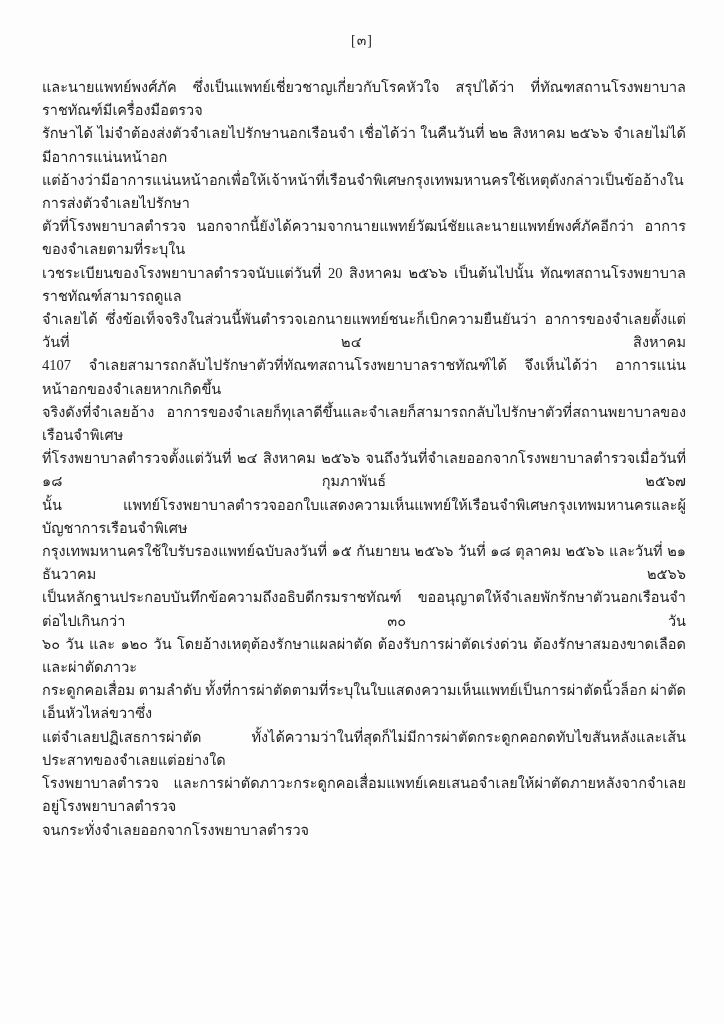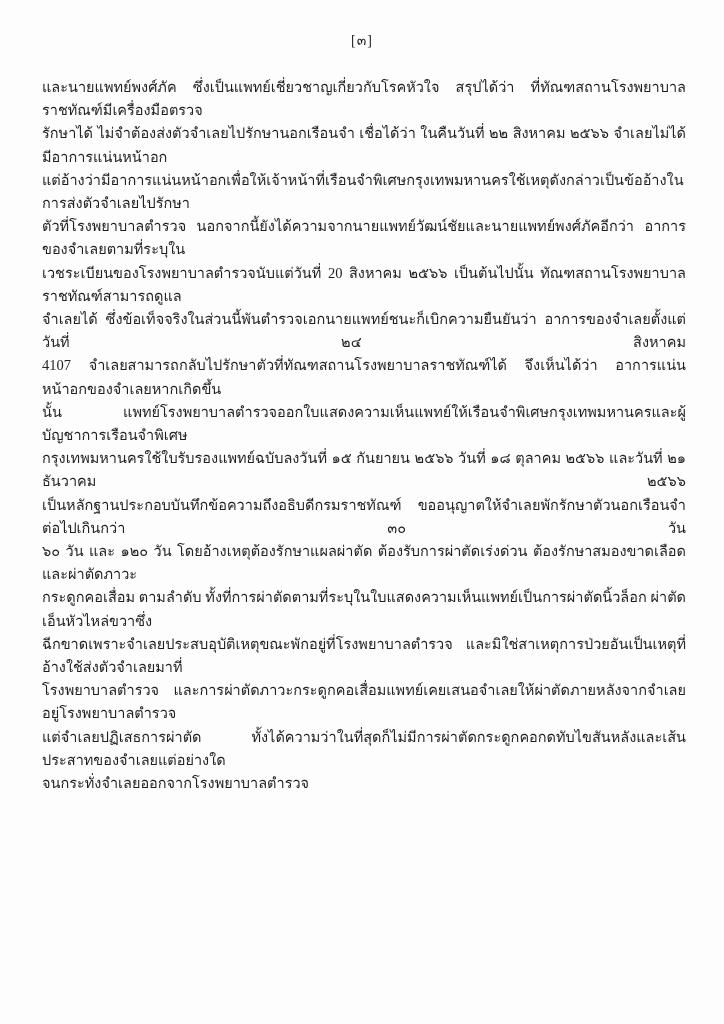--- a/index.html
+++ b/index.html
@@ -50,24 +50,25 @@
   <div class="page-number">[๓]</div>
   <div class="body-text">
       <div class="para">
         <div class="line">และนายแพทย์พงศ์ภัค ซึ่งเป็นแพทย์เชี่ยวชาญเกี่ยวกับโรคหัวใจ สรุปได้ว่า ที่ทัณฑสถานโรงพยาบาลราชทัณฑ์มีเครื่องมือตรวจ</div>
         <div class="line">รักษาได้ ไม่จำต้องส่งตัวจำเลยไปรักษานอกเรือนจำ เชื่อได้ว่า ในคืนวันที่ ๒๒ สิงหาคม ๒๕๖๖ จำเลยไม่ได้มีอาการแน่นหน้าอก</div>
         <div class="line">แต่อ้างว่ามีอาการแน่นหน้าอกเพื่อให้เจ้าหน้าที่เรือนจำพิเศษกรุงเทพมหานครใช้เหตุดังกล่าวเป็นข้ออ้างในการส่งตัวจำเลยไปรักษา</div>
         <div class="line">ตัวที่โรงพยาบาลตำรวจ นอกจากนี้ยังได้ความจากนายแพทย์วัฒน์ชัยและนายแพทย์พงศ์ภัคอีกว่า อาการของจำเลยตามที่ระบุใน</div>
         <div class="line">เวชระเบียนของโรงพยาบาลตำรวจนับแต่วันที่ 20 สิงหาคม ๒๕๖๖ เป็นต้นไปนั้น ทัณฑสถานโรงพยาบาลราชทัณฑ์สามารถดูแล</div>
         <div class="line">จำเลยได้ ซึ่งข้อเท็จจริงในส่วนนี้พันตำรวจเอกนายแพทย์ชนะก็เบิกความยืนยันว่า อาการของจำเลยตั้งแต่วันที่ ๒๔ สิงหาคม</div>
         <div class="line">4107 จำเลยสามารถกลับไปรักษาตัวที่ทัณฑสถานโรงพยาบาลราชทัณฑ์ได้ จึงเห็นได้ว่า อาการแน่นหน้าอกของจำเลยหากเกิดขึ้น</div>
+        <div class="line">จริงดังที่จำเลยอ้าง อาการของจำเลยก็ทุเลาดีขึ้นและจำเลยก็สามารถกลับไปรักษาตัวที่สถานพยาบาลของเรือนจำพิเศษ</div>
+        <div class="line">ที่โรงพยาบาลตำรวจตั้งแต่วันที่ ๒๔ สิงหาคม ๒๕๖๖ จนถึงวันที่จำเลยออกจากโรงพยาบาลตำรวจเมื่อวันที่ ๑๘ กุมภาพันธ์ ๒๕๖๗</div>
         <div class="line">นั้น แพทย์โรงพยาบาลตำรวจออกใบแสดงความเห็นแพทย์ให้เรือนจำพิเศษกรุงเทพมหานครและผู้บัญชาการเรือนจำพิเศษ</div>
         <div class="line">กรุงเทพมหานครใช้ใบรับรองแพทย์ฉบับลงวันที่ ๑๕ กันยายน ๒๕๖๖ วันที่ ๑๘ ตุลาคม ๒๕๖๖ และวันที่ ๒๑ ธันวาคม ๒๕๖๖</div>
         <div class="line">เป็นหลักฐานประกอบบันทึกข้อความถึงอธิบดีกรมราชทัณฑ์ ขออนุญาตให้จำเลยพักรักษาตัวนอกเรือนจำต่อไปเกินกว่า ๓๐ วัน</div>
         <div class="line">๖๐ วัน และ ๑๒๐ วัน โดยอ้างเหตุต้องรักษาแผลผ่าตัด ต้องรับการผ่าตัดเร่งด่วน ต้องรักษาสมองขาดเลือดและผ่าตัดภาวะ</div>
         <div class="line">กระดูกคอเสื่อม ตามลำดับ ทั้งที่การผ่าตัดตามที่ระบุในใบแสดงความเห็นแพทย์เป็นการผ่าตัดนิ้วล็อก  ผ่าตัดเอ็นหัวไหล่ขวาซึ่ง</div>
-        <div class="line">ฉีกขาดเพราะจำเลยประสบอุบัติเหตุขณะพักอยู่ที่โรงพยาบาลตำรวจ และมิใช่สาเหตุการป่วยอันเป็นเหตุที่อ้างใช้ส่งตัวจำเลยมาที่</div>
+        <div class="line">แต่จำเลยปฏิเสธการผ่าตัด ทั้งได้ความว่าในที่สุดก็ไม่มีการผ่าตัดกระดูกคอกดทับไขสันหลังและเส้นประสาทของจำเลยแต่อย่างใด</div>
         <div class="line">โรงพยาบาลตำรวจ และการผ่าตัดภาวะกระดูกคอเสื่อมแพทย์เคยเสนอจำเลยให้ผ่าตัดภายหลังจากจำเลยอยู่โรงพยาบาลตำรวจ</div>
-        <div class="line">แต่จำเลยปฏิเสธการผ่าตัด ทั้งได้ความว่าในที่สุดก็ไม่มีการผ่าตัดกระดูกคอกดทับไขสันหลังและเส้นประสาทของจำเลยแต่อย่างใด</div>
         <div class="line line-last">จนกระทั่งจำเลยออกจากโรงพยาบาลตำรวจ</div>
       </div>
     </div>
 </div>
 
 </body></html>

